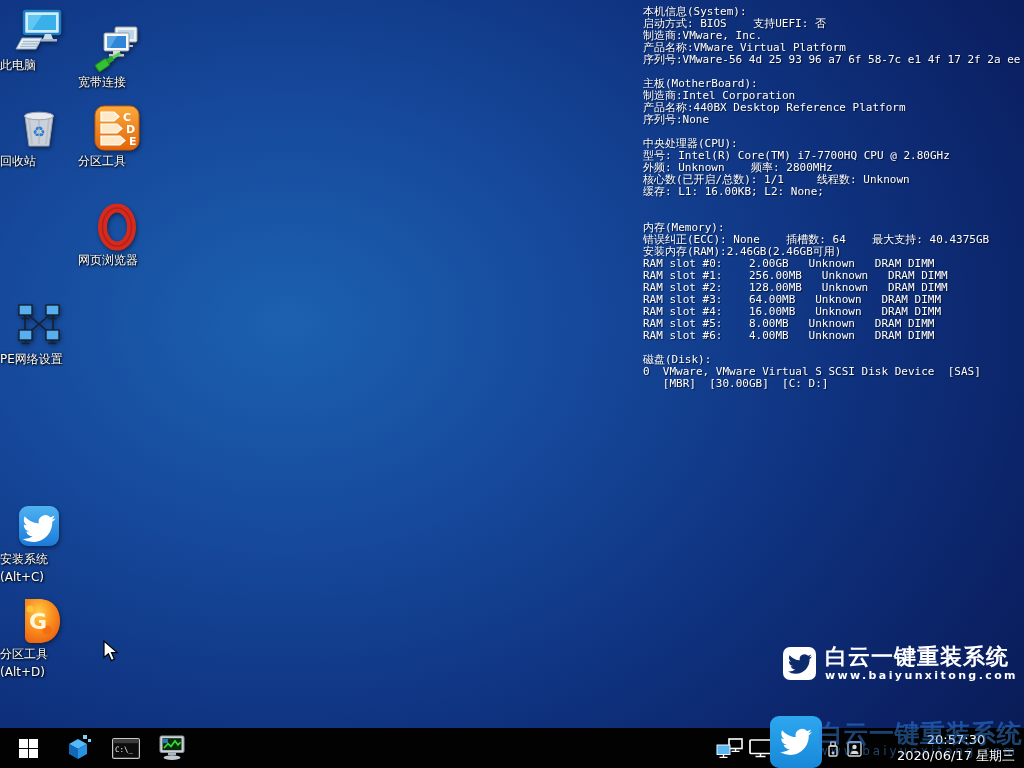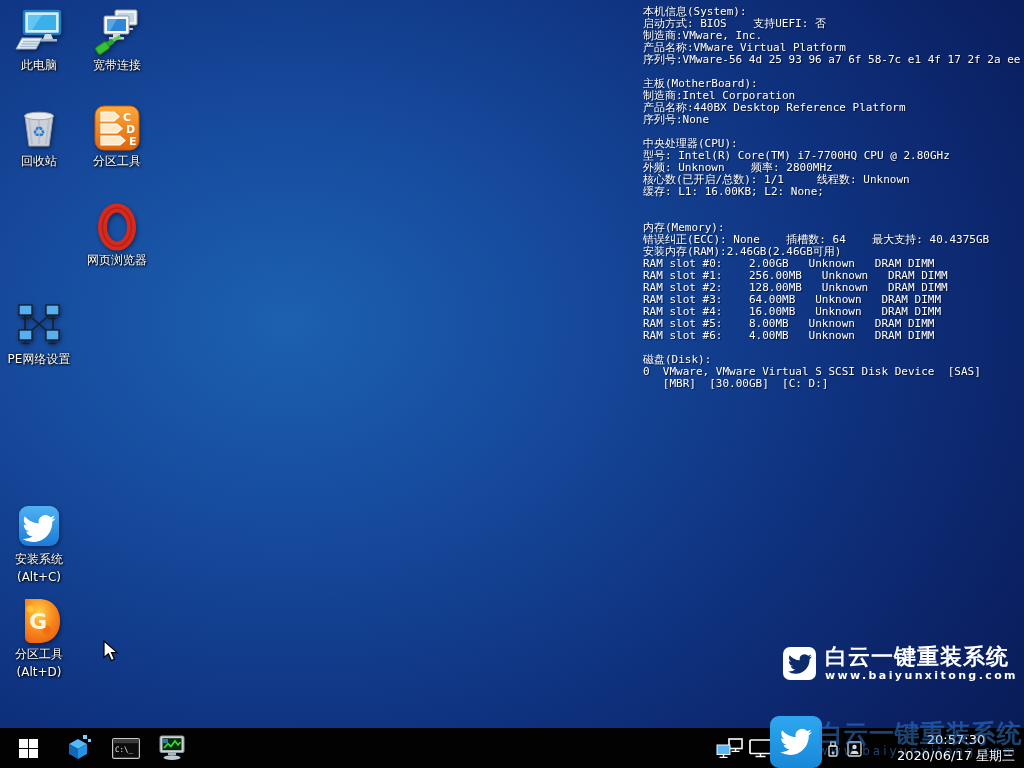--- a/index.html
+++ b/index.html
@@ -1,21 +1,21 @@
 <!DOCTYPE html>
 <html><head>
 <meta charset="utf-8">
 <style>
   html,body{margin:0;padding:0;background:#000;}
   .screen{position:relative;width:1024px;height:768px;overflow:hidden;
     font-family:"DejaVu Sans","Liberation Sans",sans-serif;
     background:radial-gradient(ellipse 950px 720px at 28% 42%,
       #1c61b0 0%, #16499c 30%, #0f3380 58%, #0b2164 84%, #081a52 100%);}
   
-  .dicon{position:absolute;width:78px;text-align:center;cursor:default;}
+  .dicon{position:absolute;width:78px;text-align:left;cursor:default;}
   .dicon .art{width:48px;height:48px;margin:0 auto;filter:drop-shadow(1px 2px 2px rgba(0,0,0,.45));}
   .dicon .art svg{width:48px;height:48px;display:block;}
   .dlabel{color:#fff;font-size:12px;line-height:18px;white-space:nowrap;
     text-shadow:1px 1px 2px #000,0 0 3px rgba(0,0,0,.9);}
   
   .sysinfo{position:absolute;left:643px;top:6px;margin:0;color:#fff;
     font-family:"DejaVu Sans Mono","Liberation Mono",monospace;
     font-size:11px;line-height:12px;white-space:pre;
     text-shadow:1px 1px 1px rgba(0,0,0,.65);}
   
@@ -49,21 +49,21 @@
         <polygon points="13,7 27,7 17,22 13,22" fill="#63c5f2"></polygon>
         <polygon points="30,26 36,26 38,31 28,31" fill="#cddcea"></polygon>
         <rect x="26" y="31" width="16" height="2.5" fill="#9fb8cc"></rect>
         <polygon points="7,30 27,30 21,41 1,41" fill="#e9f1f8" stroke="#8aa4bc" stroke-width="1"></polygon>
         <path d="M8,33.5 h17 M6.5,36 h17 M5,38.5 h17" stroke="#a8bccf" stroke-width="1.6"></path>
       </svg>
     </div>
     <div class="dlabel">此电脑</div>
   </div>
 
-  <div class="dicon" style="left:78px;top:8px">
+  <div class="dicon" style="left:78px;top:25px">
     <div class="art">
       <svg viewBox="0 0 48 48">
         <rect x="22" y="2" width="22" height="15" rx="1.5" fill="#f0f0f0" stroke="#90a0ac"></rect>
         <rect x="25" y="5" width="16" height="9" fill="#bcd6ea"></rect>
         <rect x="30" y="17" width="6" height="3" fill="#cfcfcf"></rect>
         <rect x="26" y="20" width="14" height="2" fill="#c2c2c2"></rect>
         <rect x="11" y="8" width="25" height="18" rx="1.5" fill="#f8f8f8" stroke="#8899aa"></rect>
         <rect x="14" y="11" width="19" height="12" fill="#2f86d6"></rect>
         <polygon points="14,11 24,11 17,23 14,23" fill="#5aa6e4"></polygon>
         <rect x="20" y="26" width="7" height="3" fill="#d8d8d8"></rect>

